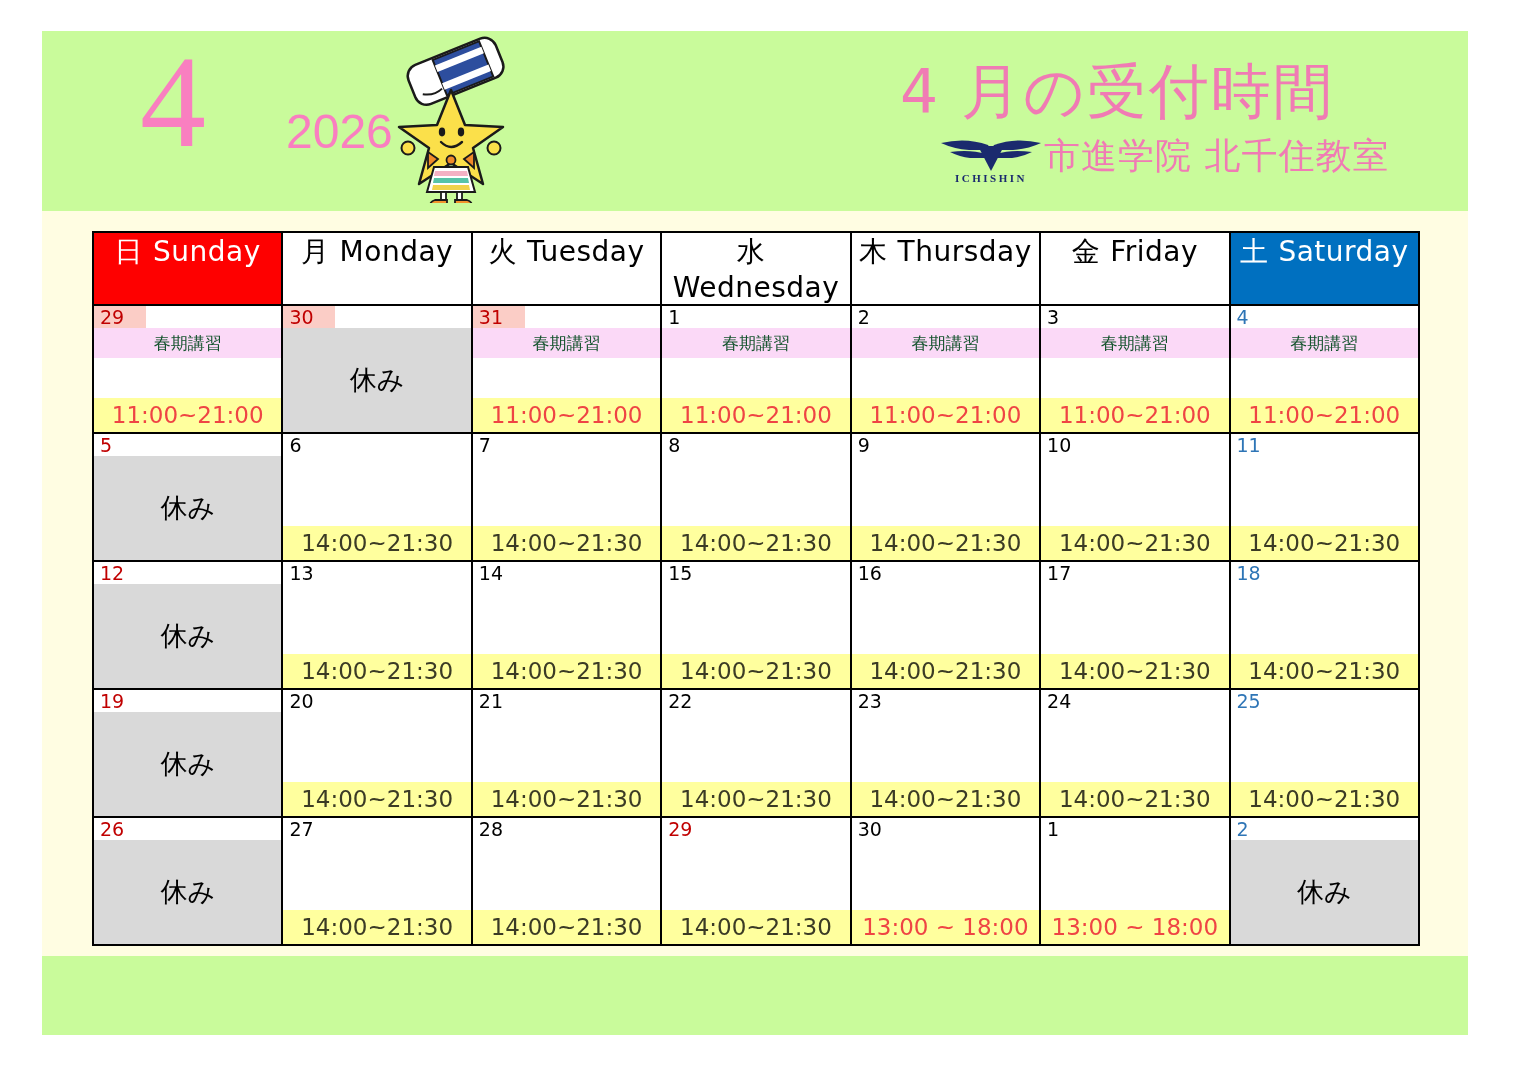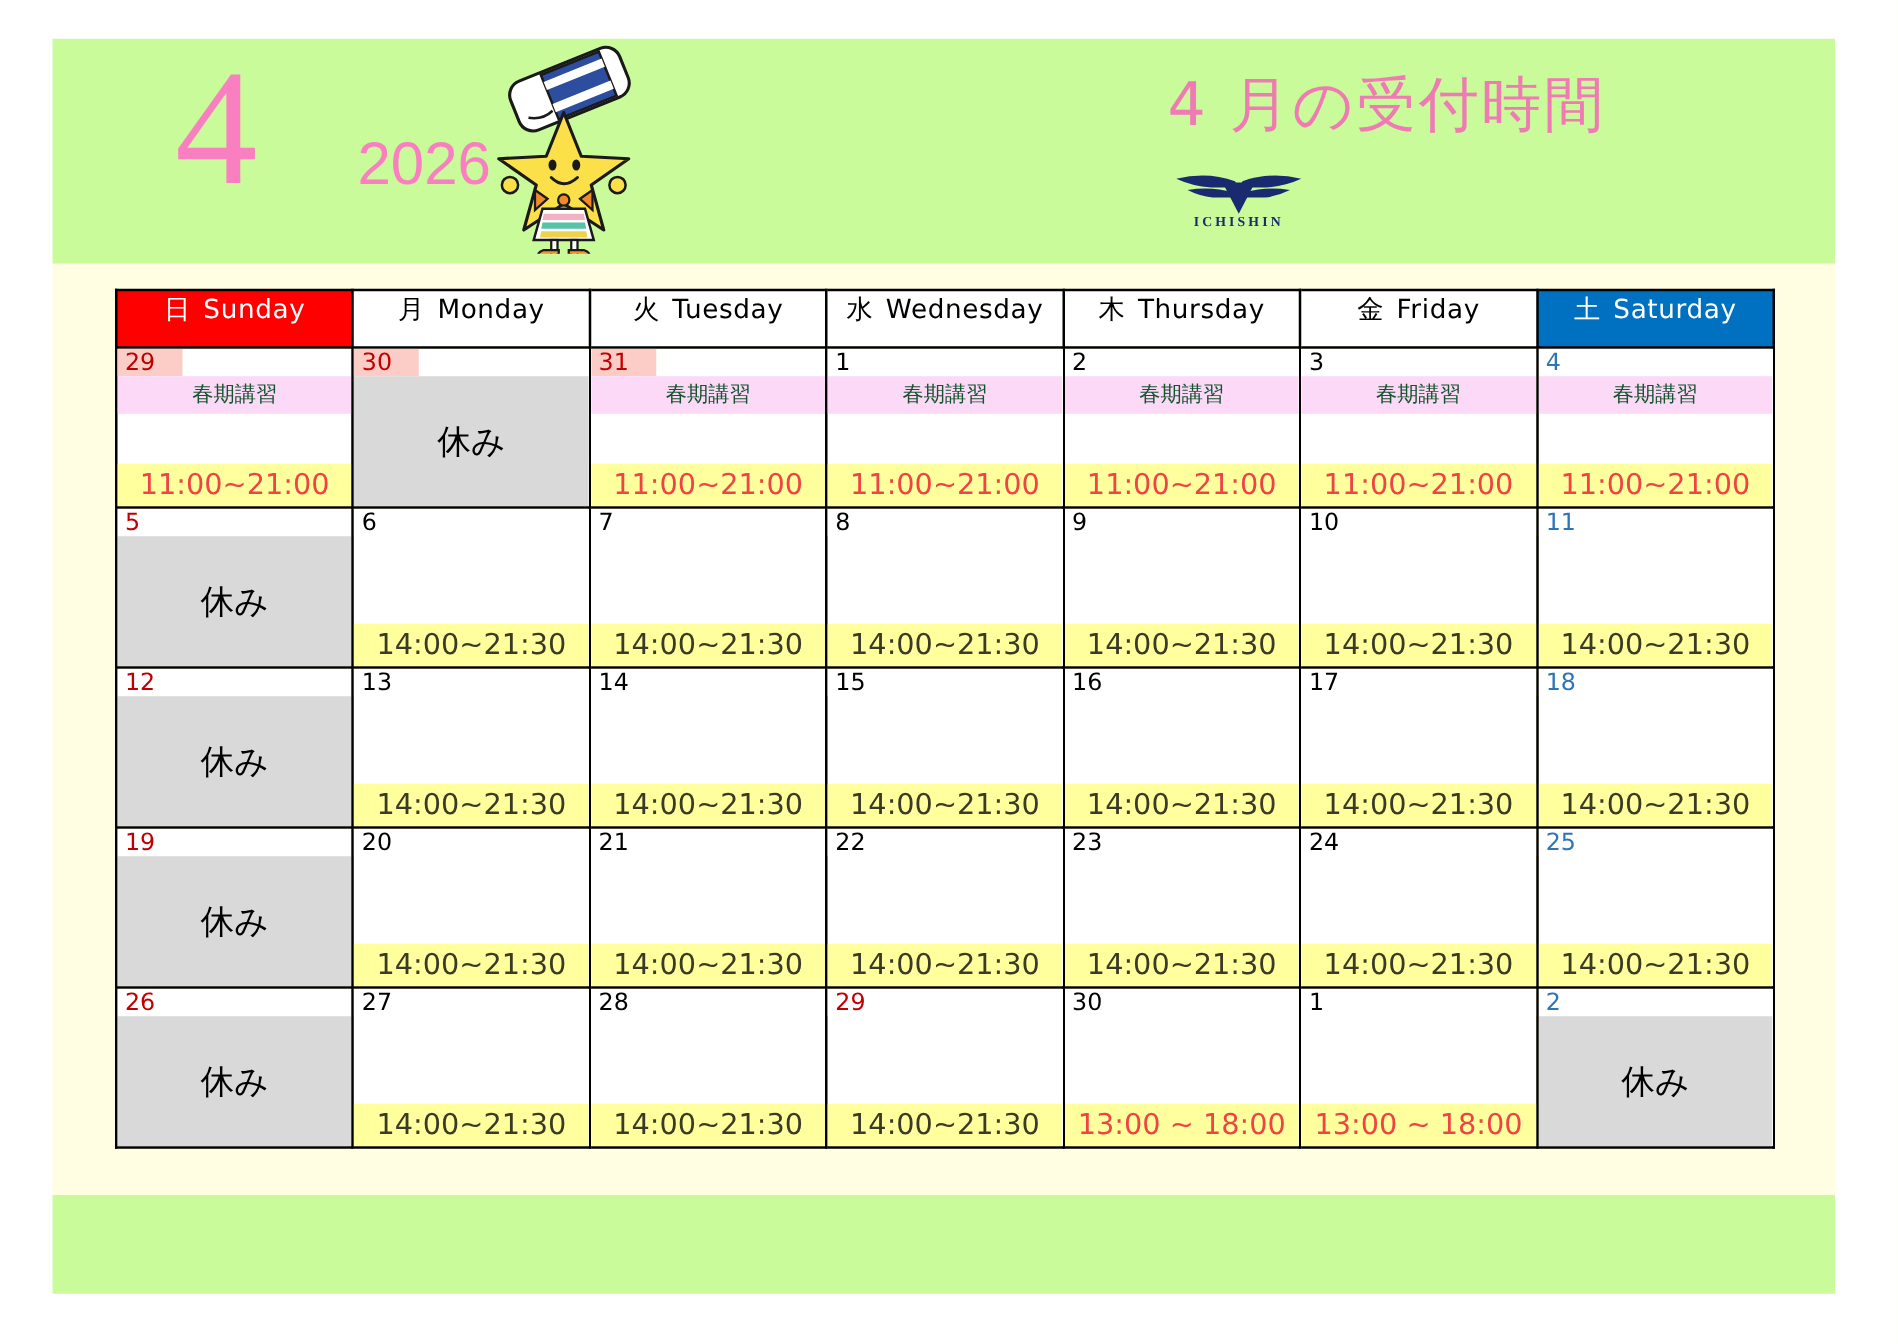--- a/index.html
+++ b/index.html
@@ -30,22 +30,22 @@
     position: absolute; left: 140px; top: 36px;
     font-size: 132px; line-height: 1; font-weight: 400;
     color: #f97fc0; font-family: "Liberation Serif", "DejaVu Serif", serif;
   }
   .hdr-year {
     position: absolute; left: 286px; top: 108px;
     font-size: 48px; line-height: 1; color: #f97fc0;
     font-family: "Liberation Sans", sans-serif;
   }
   .hdr-title {
-    position: absolute; left: 934px; top: 58px;
-    font-size: 48px; line-height: 1.1; color: #f07bb4; letter-spacing: 2px;
+    position: absolute; left: 900px; top: 58px;
+    font-size: 60px; line-height: 1.1; color: #f07bb4; letter-spacing: 2px;
     font-family: "DejaVu Sans", sans-serif;
     text-align: center;
   }
   .hdr-school {
     position: absolute; left: 1044px; top: 136px;
     font-size: 36px; line-height: 1.1; color: #f07bb4; letter-spacing: 1px;
     font-family: "DejaVu Sans", sans-serif;
   }
   .logo-box {
     position: absolute; left: 936px; top: 132px; width: 110px; height: 60px;
@@ -65,23 +65,23 @@
     width: 1328px;
     border-collapse: collapse;
     table-layout: fixed;
   }
   .cal th, .cal td {
     border: 2px solid #000000;
     padding: 0;
     vertical-align: top;
   }
   .cal th {
-    height: 46px;
+    height: 30px;
     background: #ffffff;
-    font-size: 21px; font-weight: 400; color: #000000;
+    font-size: 28px; font-weight: 400; color: #000000;
     font-family: "DejaVu Sans", sans-serif;
     letter-spacing: 0.5px;
   }
   .cal th.sun { background: #fe0000; color: #ffffff; }
   .cal th.sat { background: #0070c0; color: #ffffff; }
   .cal th span.jp { margin-right: 10px; }
 
   .cal td { height: 126px; background: #ffffff; position: relative; }
 
   .cell { position: relative; width: 100%; height: 126px; overflow: hidden; }
@@ -191,20 +191,21 @@
       <path d="M5 11 Q30 5 52 13 L55 18 L33 18 Q18 17 5 11 Z" fill="#1a2a6e"></path>
       <path d="M105 11 Q80 5 58 13 L55 18 L77 18 Q92 17 105 11 Z" fill="#1a2a6e"></path>
       <path d="M14 20 Q34 17 50 22 L52 26 L34 26 Q24 25 14 20 Z" fill="#1a2a6e"></path>
       <path d="M96 20 Q76 17 60 22 L58 26 L76 26 Q86 25 96 20 Z" fill="#1a2a6e"></path>
       <path d="M42 14 L68 14 L55 39 Z" fill="#1a2a6e"></path>
       <path d="M48 17 L62 17 L55 29 Z" fill="#ffffff" opacity="0.0"></path>
     </svg>
     <div class="logo-wordmark">ICHISHIN</div>
   </div>
 
+  <div class="hdr-school">市進学院 北千住教室</div>
 
   <table class="cal">
     <thead>
       <tr id="cal-head">
           <th class="sun"><span class="jp">日</span><span>Sunday</span></th>
           <th class=""><span class="jp">月</span><span>Monday</span></th>
           <th class=""><span class="jp">火</span><span>Tuesday</span></th>
           <th class=""><span class="jp">水</span><span>Wednesday</span></th>
           <th class=""><span class="jp">木</span><span>Thursday</span></th>
           <th class=""><span class="jp">金</span><span>Friday</span></th>

